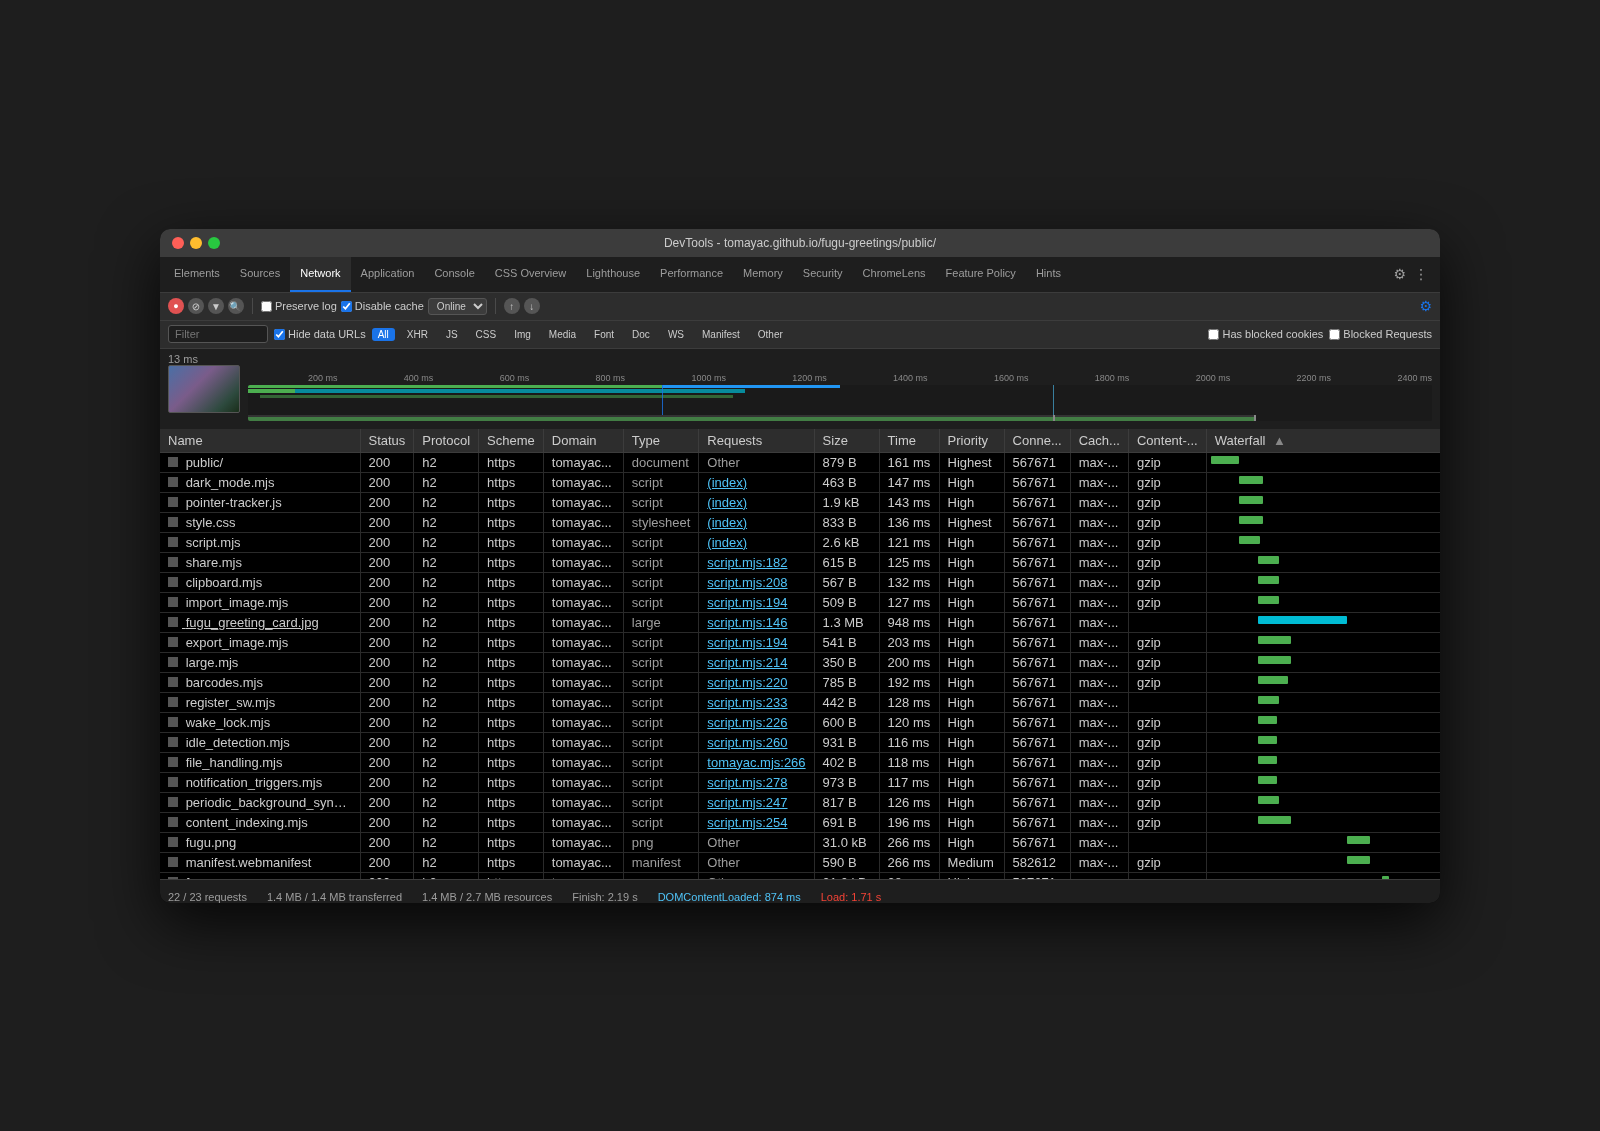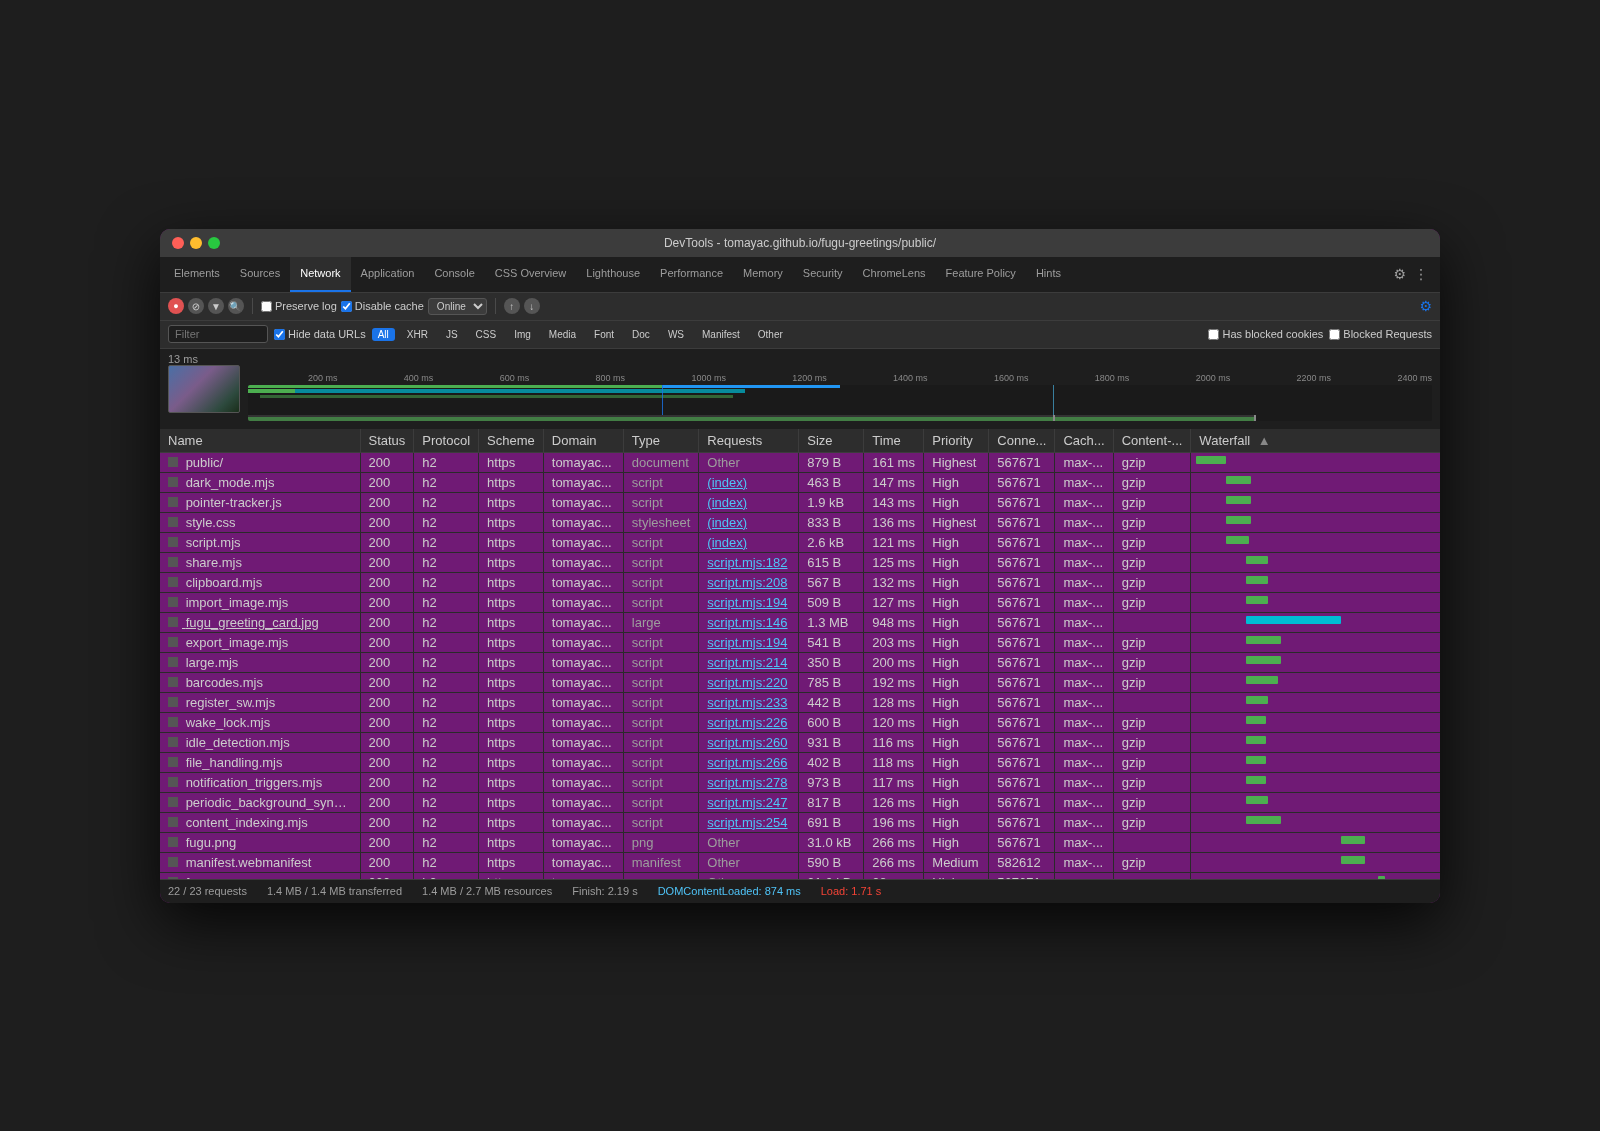--- a/index.html
+++ b/index.html
@@ -9,21 +9,21 @@
       font-size: 11px;
       color: #d4d4d4;
       display: flex;
       justify-content: center;
       align-items: center;
       min-height: 100vh;
       padding: 20px;
     }
     .window {
       width: 1280px;
-      background: #701a75;
+      background: #000000;
       border-radius: 10px;
       overflow: hidden;
       box-shadow: 0 20px 60px rgba(0,0,0,0.8);
     }
     .title-bar {
       background: #3c3c3c;
       height: 28px;
       display: flex;
       align-items: center;
       padding: 0 12px;
@@ -213,21 +213,21 @@
       height: 8px;
       position: absolute;
       top: 3px;
       border-radius: 1px;
     }
     .waterfall-green { background: #4caf50; }
     .waterfall-teal { background: #00bcd4; }
     .status-bar {
       background: #1e1e1e;
       display: flex;
-      align-items: center;
+      align-items: flex-end;
       height: 24px;
       padding: 0 8px;
       gap: 20px;
       border-top: 1px solid #3c3c3c;
       font-size: 11px;
       color: #9d9d9d;
     }
     .status-highlight-blue { color: #4fc3f7; }
     .status-highlight-red { color: #f44336; }
     .table-container {
@@ -742,21 +742,21 @@
           <tr>
       <td style="max-width:200px;overflow:hidden;text-overflow:ellipsis;">
         <span style="display:inline-block;width:10px;height:10px;background:#555;margin-right:4px;flex-shrink:0;"></span>
         <span>file_handling.mjs</span>
       </td>
       <td>200</td>
       <td>h2</td>
       <td>https</td>
       <td>tomayac...</td>
       <td style="color:#9d9d9d;">script</td>
-      <td><span class="initiator-link">script.mjs:266</span></td>
+      <td><span class="initiator-link">tomayac.mjs:266</span></td>
       <td>402 B</td>
       <td>118 ms</td>
       <td>High</td>
       <td>567671</td>
       <td>max-...</td>
       <td>gzip</td>
       <td style="position:relative;min-width:120px;height:16px;">
         <div class="waterfall-bar waterfall-green" style="left:22%;width:8%;"></div>
       </td>
     </tr>

